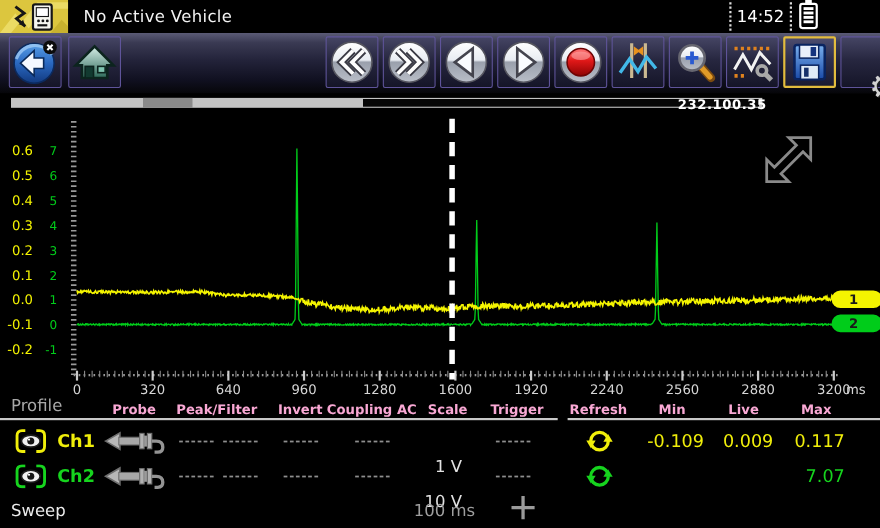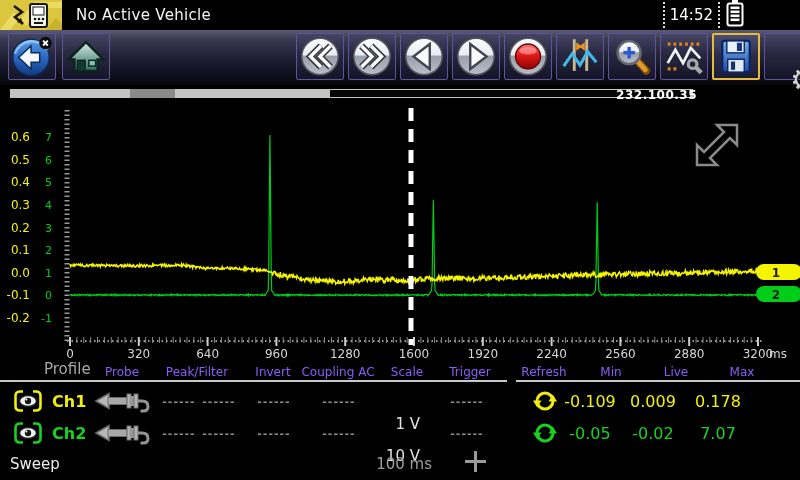--- a/index.html
+++ b/index.html
@@ -27,36 +27,36 @@
   
   .scrubrow{position:absolute;top:85px;left:0;width:700px;height:20px;background:#000;}
   .track{position:absolute;left:10px;top:4px;width:683px;height:9px;background:#c4c4c4;}
   .buffered{position:absolute;top:0;height:9px;background:#8a8a8a;}
   .vwindow{position:absolute;top:1px;height:7px;background:#070707;}
   .address{position:absolute;right:3px;top:3px;color:#fff;font-size:12px;font-weight:bold;letter-spacing:.5px;}
   
   #scope-svg{position:absolute;top:105px;left:0;}
   #scope-svg text{font-family:"DejaVu Sans",sans-serif;}
   
-  .profile-label{position:absolute;left:10px;top:360px;font-size:15px;color:#a8a8a8;margin-left:34px;}
-  .hdr{position:absolute;top:365px;transform:translateX(-50%);font-size:12px;color:#8b5cf6;white-space:nowrap;}
+  .profile-label{position:absolute;left:10px;top:360px;font-size:15px;color:#a8a8a8;}
+  .hdr{position:absolute;top:365px;transform:translateX(-50%);font-size:12px;color:#f9a8d4;white-space:nowrap;font-weight:bold;}
   .uline{position:absolute;top:380px;height:2px;background:#c9c9c9;}
   .ul-left{left:0;width:507px;} .ul-right{left:516px;width:284px;}
   .chrow{position:absolute;left:0;width:800px;height:32px;text-decoration:underline;--ch:#fff;}
   .row-ch1{top:385px;} .row-ch2{top:417px;}
   .eye{position:absolute;left:13px;top:50%;transform:translateY(-50%);width:30px;height:22px;cursor:pointer;}
   .chname{position:absolute;left:52px;top:50%;transform:translateY(-50%);font-size:16px;font-weight:bold;color:var(--ch);}
   .probe{position:absolute;left:94px;top:50%;transform:translateY(-50%);width:58px;height:26px;cursor:pointer;}
   .cell{position:absolute;top:50%;transform:translate(-50%,-50%);}
   .dash{color:#8e8e8e;font-size:11px;font-weight:bold;letter-spacing:1px;cursor:pointer;}
   .c-peak{left:179px}.c-filter{left:219px}.c-invert{left:274px}.c-coupling{left:339px}.c-trigger{left:467px}
   .c-scale{position:absolute;right:380px;top:50%;transform:translateY(-50%);width:80px;text-align:right;
            font-size:15px;color:#e2e2e2;cursor:pointer;margin-top:23px;}
   .c-refresh{position:absolute;left:532px;top:50%;transform:translateY(-50%);width:26px;height:26px;cursor:pointer;}
-  .vals{position:absolute;top:50%;transform:translateY(-50%);text-align:center;font-size:16px;color:var(--ch);padding-left:16px;}
+  .vals{position:absolute;top:50%;transform:translateY(-50%);text-align:right;font-size:16px;color:var(--ch);padding-left:16px;}
   .c-min{right:160px;width:100px}.c-live{right:97px;width:100px}.c-max{right:32px;width:100px}
   .sweep-label{position:absolute;left:10px;top:455px;font-size:15px;color:#ececec;}
   .sweep-value{position:absolute;right:368px;top:455px;width:140px;text-align:right;font-size:15px;color:#9e9e9e;}
   .sweep-plus{position:absolute;left:463px;top:449px;width:25px;height:25px;cursor:pointer;}
 </style>
 </head>
 <body>
 
 <div class="screen">
 
@@ -414,21 +414,21 @@
     <span class="c-refresh">
       <svg viewBox="0 0 26 26">
         <path d="M21 13 A8 8 0 0 0 5 13" fill="none" stroke="var(--ch)" stroke-width="3"></path>
         <polygon points="1,12.5 9.5,12.5 5.2,19.5" fill="var(--ch)"></polygon>
         <path d="M5 13 A8 8 0 0 0 21 13" fill="none" stroke="var(--ch)" stroke-width="3"></path>
         <polygon points="16.5,13.5 25,13.5 20.8,6.5" fill="var(--ch)"></polygon>
       </svg>
     </span>
     <span class="vals c-min">-0.109</span>
     <span class="vals c-live">0.009</span>
-    <span class="vals c-max">0.178</span>
+    <span class="vals c-max">0.117</span>
   </div>
 
   <div class="chrow row-ch2" style="--ch: #16d41e;">
     <span class="eye">
       <svg viewBox="0 0 30 22">
         <path d="M10 1.5 H7 Q2.5 1.5 2.5 6 V16 Q2.5 20.5 7 20.5 H10" fill="none" stroke="var(--ch)" stroke-width="2.6"></path>
         <path d="M20 1.5 H23 Q27.5 1.5 27.5 6 V16 Q27.5 20.5 23 20.5 H20" fill="none" stroke="var(--ch)" stroke-width="2.6"></path>
         <ellipse cx="15" cy="11" rx="8.5" ry="5.5" fill="#f2f2f2" stroke="#1c1c1c" stroke-width="1.5"></ellipse>
         <circle cx="15" cy="11" r="3.2" fill="#161616"></circle>
           <circle cx="13.4" cy="9.6" r="1" fill="#fff"></circle>
@@ -452,22 +452,20 @@
     <span class="c-scale">10 V</span>
     <span class="cell dash c-trigger">------</span>
     <span class="c-refresh">
       <svg viewBox="0 0 26 26">
         <path d="M21 13 A8 8 0 0 0 5 13" fill="none" stroke="var(--ch)" stroke-width="3"></path>
         <polygon points="1,12.5 9.5,12.5 5.2,19.5" fill="var(--ch)"></polygon>
         <path d="M5 13 A8 8 0 0 0 21 13" fill="none" stroke="var(--ch)" stroke-width="3"></path>
         <polygon points="16.5,13.5 25,13.5 20.8,6.5" fill="var(--ch)"></polygon>
       </svg>
     </span>
-    <span class="vals c-min">-0.05</span>
-    <span class="vals c-live">-0.02</span>
     <span class="vals c-max">7.07</span>
   </div>
 
   <span class="sweep-label">Sweep</span>
   <span class="sweep-value">100 ms</span>
   <span class="sweep-plus">
     <svg viewBox="0 0 25 25">
       <line x1="12.5" y1="2" x2="12.5" y2="23" stroke="#9a9a9a" stroke-width="3"></line>
       <line x1="2" y1="12.5" x2="23" y2="12.5" stroke="#9a9a9a" stroke-width="3"></line>
     </svg>

